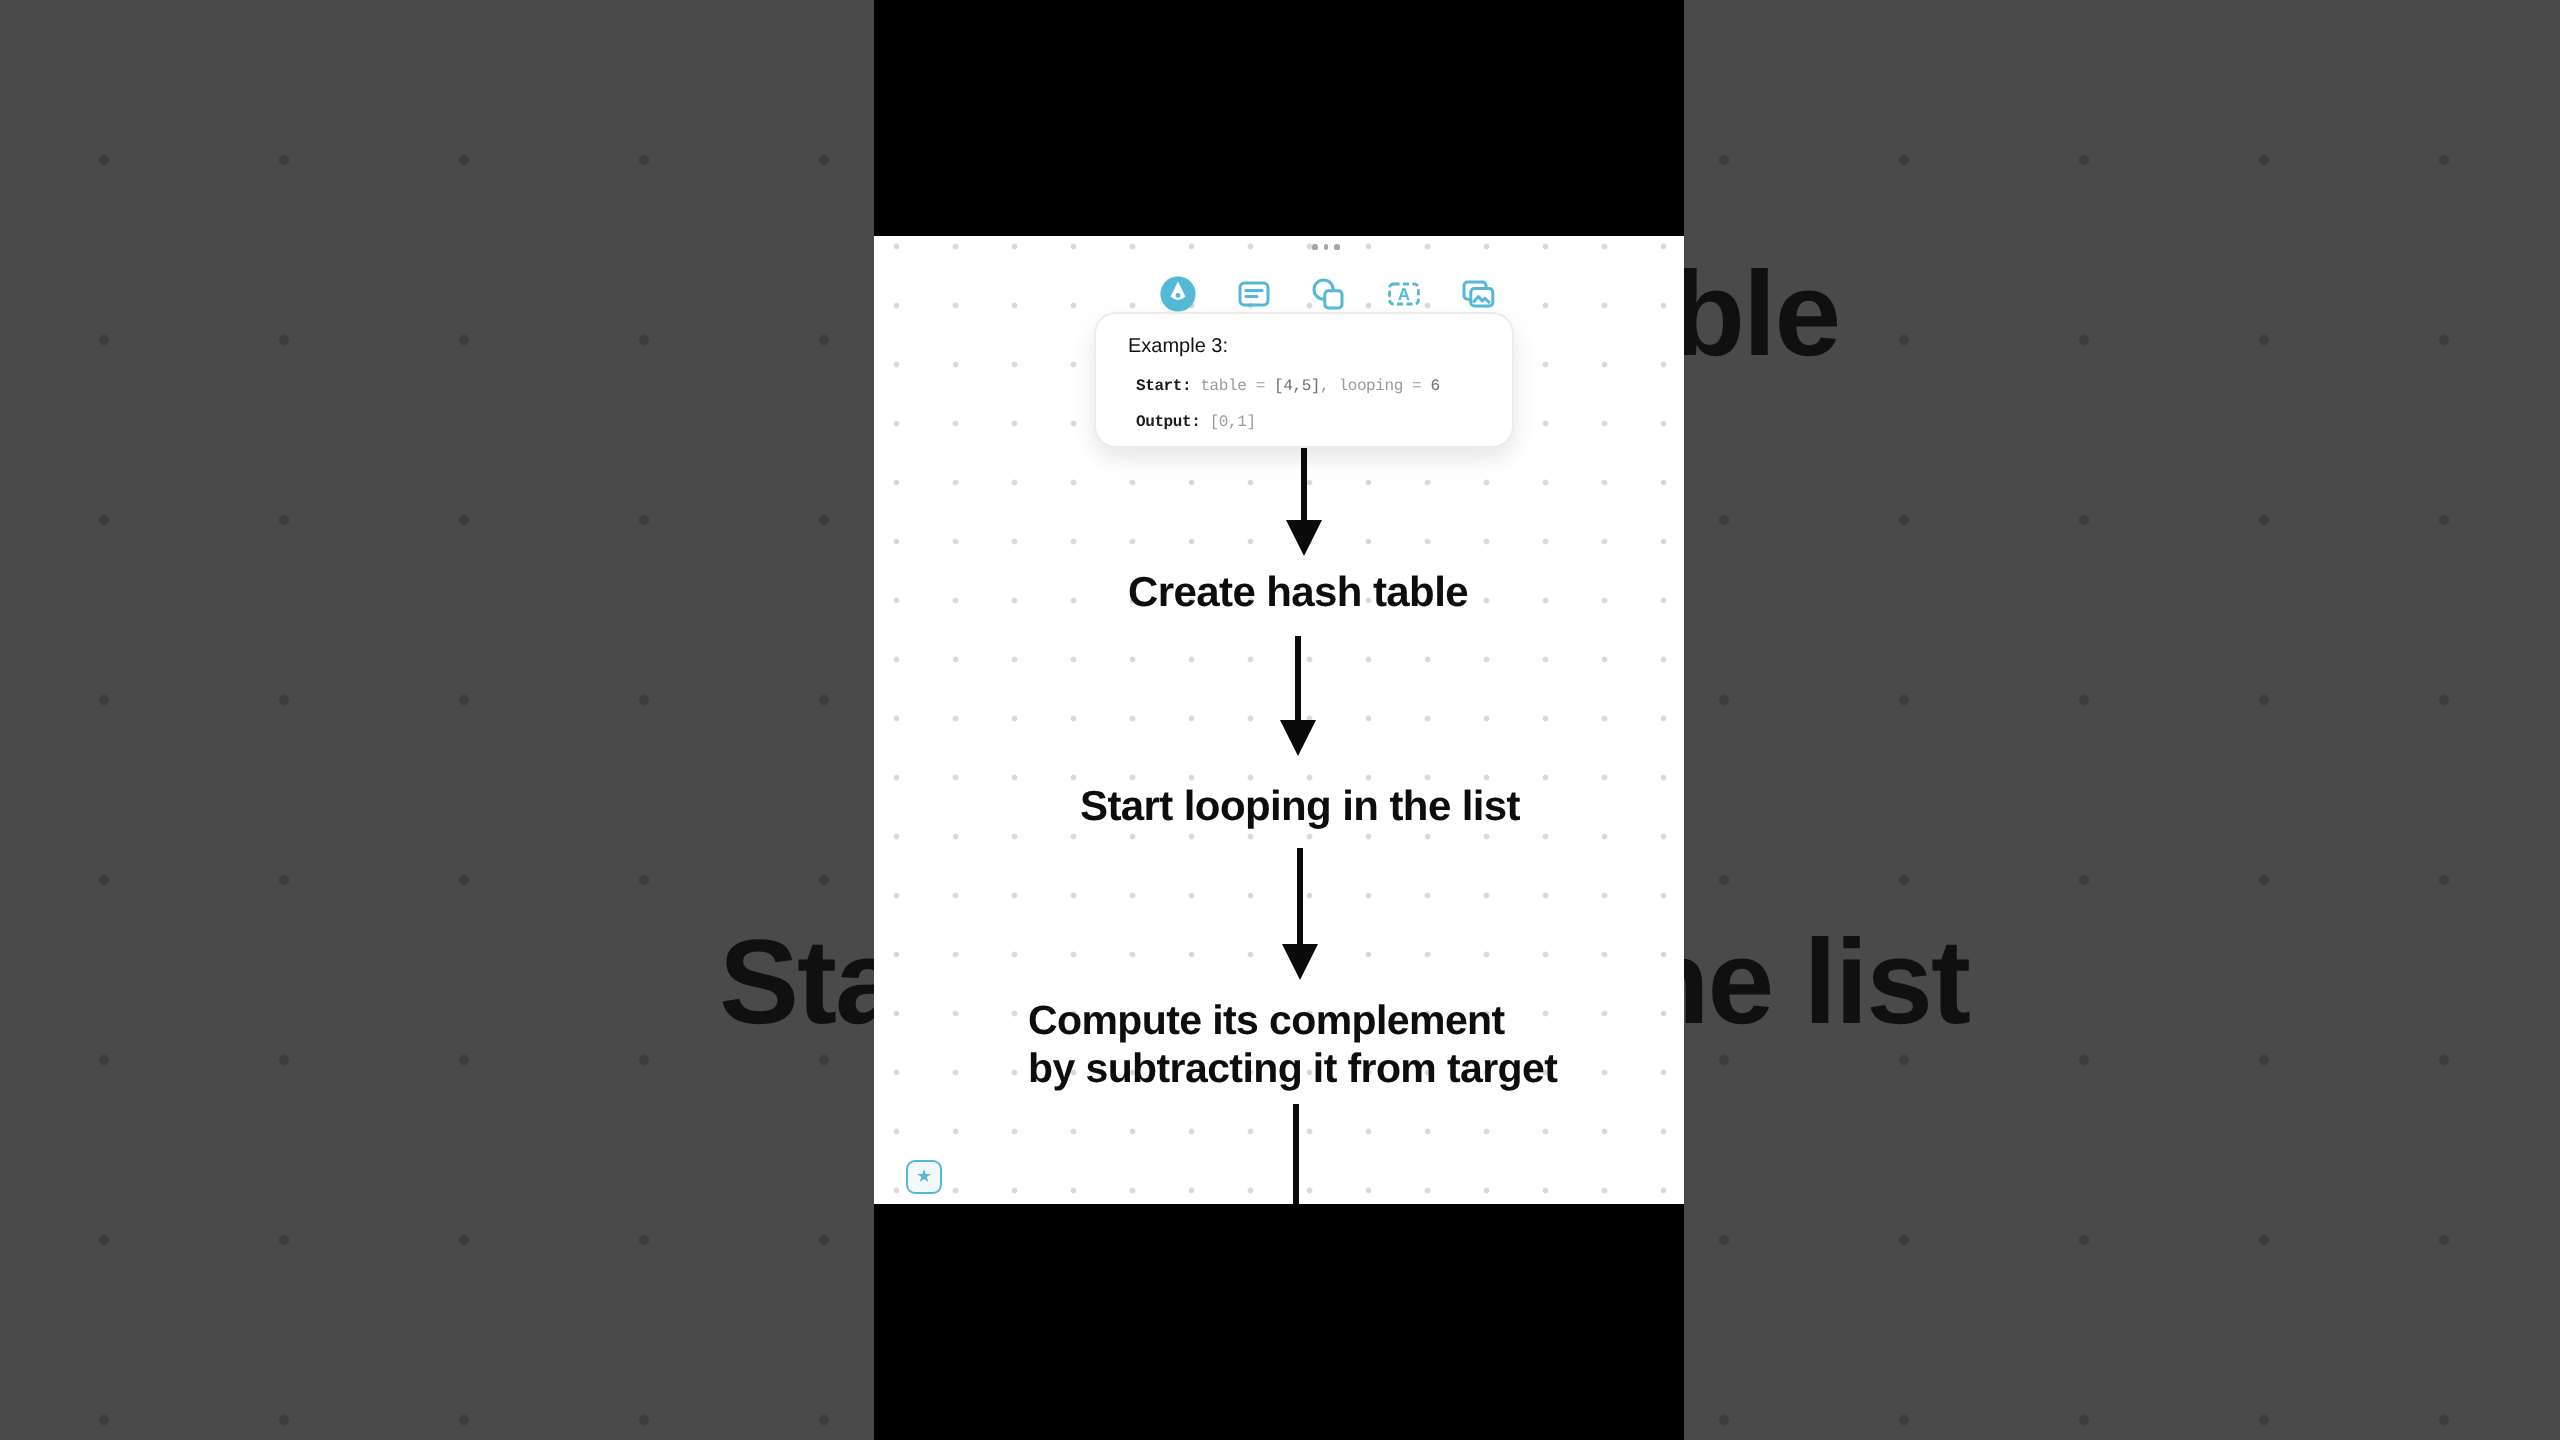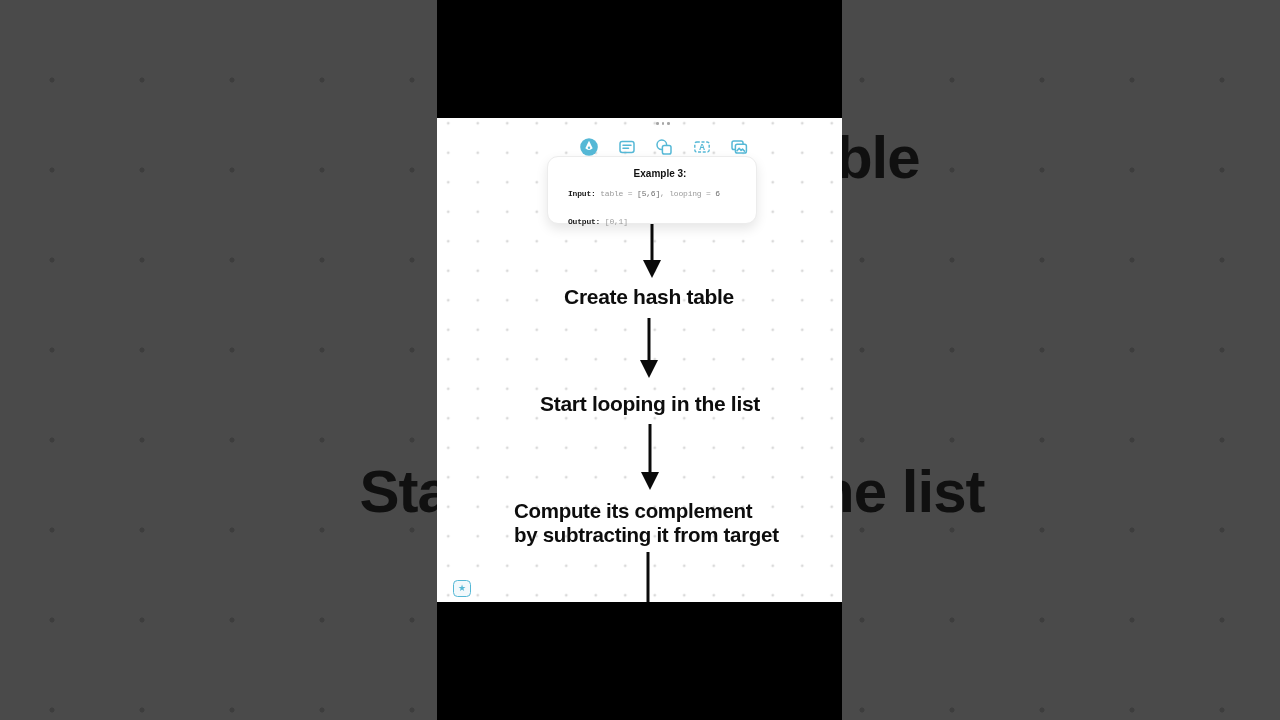--- a/index.html
+++ b/index.html
@@ -32,21 +32,21 @@
   .handle-dots{position:absolute;left:219px;top:4px;display:flex;gap:3px;}
   .handle-dots i{width:2.6px;height:2.6px;border-radius:50%;background:#a6a6a6;}
   .toolbar{position:absolute;left:142px;top:19px;display:flex;gap:17.5px;z-index:3;}
   .tool{width:20px;height:20px;cursor:pointer;}
   
   .card{
     position:absolute;left:110px;top:38px;width:208px;height:66px;z-index:2;
     background:#fff;border:1px solid #ececec;border-radius:11px;
     box-shadow:0 5px 12px rgba(0,0,0,0.10);
   }
-  .card-title{margin:11px 0 0 16px;font-size:10px;font-weight:700;color:#111;text-align:center;}
+  .card-title{margin:11px 0 0 16px;font-size:10px;font-weight:400;color:#111;}
   .card-code{margin:9px 0 0 20px;font-family:"Liberation Mono","DejaVu Sans Mono",monospace;
     font-size:8px;line-height:11.5px;letter-spacing:-0.2px;white-space:nowrap;}
   .code-label{font-weight:700;color:#1c1c1c;}
   .code-muted{color:#9b9b9b;}
   .code-strong{color:#6f6f6f;}
   
   .step{
     position:absolute;transform:translate(-50%,-50%);white-space:nowrap;
     font-size:21px;font-weight:600;letter-spacing:-0.3px;color:#0d0d0d;
   }
@@ -114,22 +114,22 @@
           <svg width="20" height="20" viewBox="0 0 20 20" fill="none" stroke="#55b8d6" stroke-width="1.5" stroke-linejoin="round">
             <rect x="3" y="4" width="11" height="8.6" rx="1.8"></rect>
             <rect x="6.4" y="7.2" width="11" height="8.8" rx="1.8" fill="#ffffff"></rect>
             <path d="M7.6 14.3 L10.2 11.3 L12.1 13.5 L13.5 12.1 L16 14.6"></path>
           </svg>
         </div>
       </div>
 
       <div class="card">
         <div class="card-title">Example 3:</div>
-        <div class="card-code"><span class="code-label">Input:</span><span class="code-muted"> table = </span><span class="code-strong">[5,6]</span><span class="code-muted">, looping = </span><span class="code-strong">6</span></div>
-        <div class="card-code" style="margin-top:16px;"><span class="code-label">Output:</span><span class="code-muted"> [0,1]</span></div>
+        <div class="card-code"><span class="code-label">Start:</span><span class="code-muted"> table = </span><span class="code-strong">[4,5]</span><span class="code-muted">, looping = </span><span class="code-strong">6</span></div>
+        <div class="card-code" style="margin-top:6px;"><span class="code-label">Output:</span><span class="code-muted"> [0,1]</span></div>
       </div>
 
       <div class="v-arrow" style="left:204px;top:106px;">
         <svg width="22" height="54" viewBox="0 0 22 54">
           <line x1="11" y1="0" x2="11" y2="37" stroke="#0a0a0a" stroke-width="3"></line>
           <polygon points="2,36 20,36 11,54" fill="#0a0a0a"></polygon>
         </svg>
       </div>
 
       <div class="step s1">Create hash table</div>

